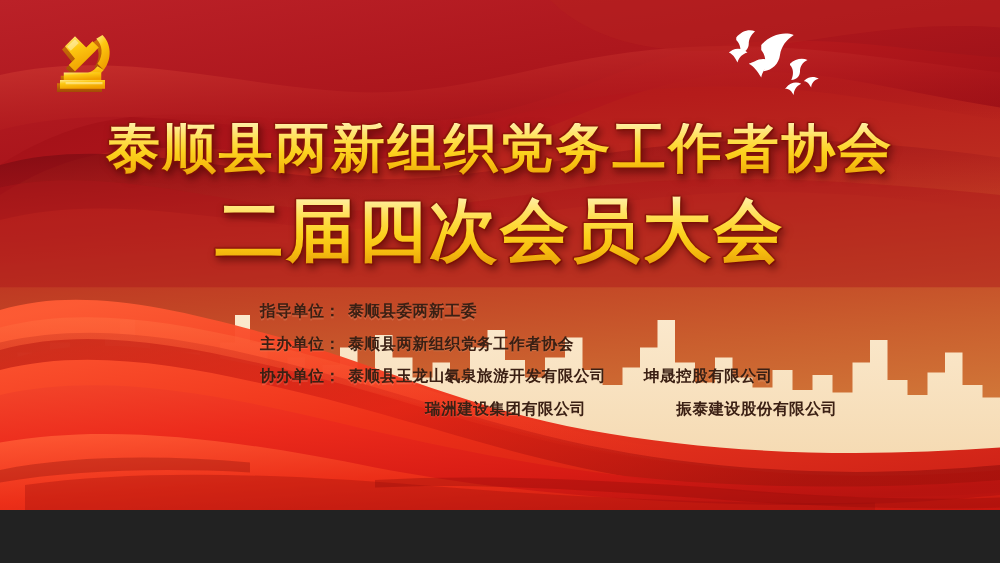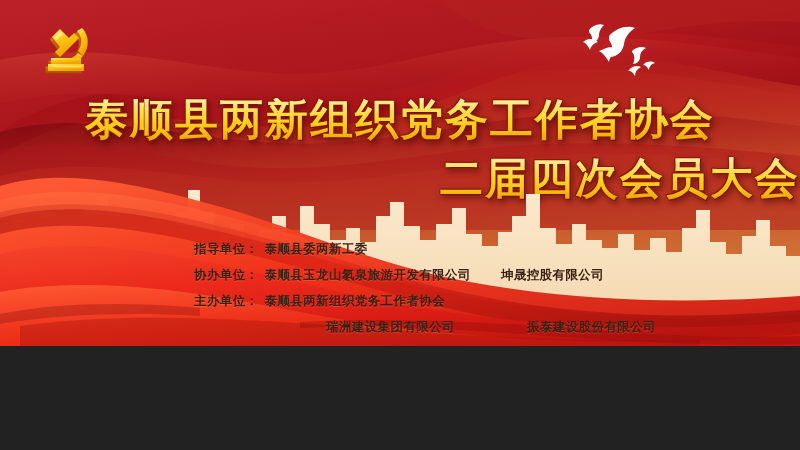--- a/index.html
+++ b/index.html
@@ -3,21 +3,21 @@
 <meta charset="utf-8">
 <style>
   html, body {
     margin: 0;
     padding: 0;
     background: #222;
   }
   #stage {
     position: relative;
     width: 800px;
-    height: 346px;
+    height: 408px;
     overflow: hidden;
     font-family: "DejaVu Sans", "Liberation Sans", sans-serif;
     background: linear-gradient(175deg,
         #a81318 0%,
         #b0161a 12%,
         #b51c1b 26%,
         #bb2a1f 40%,
         #c24425 54%,
         #ca5f2e 68%,
         #d07437 80%,
@@ -73,26 +73,26 @@
     line-height: 1.0;
     background: linear-gradient(180deg, #fff0a8 0%, #ffdf52 30%, #fcd21f 55%, #f7bf10 78%, #e8a209 100%);
     -webkit-background-clip: text;
     background-clip: text;
     color: transparent;
     -webkit-text-stroke: 0px;
     filter: drop-shadow(1.5px 1.5px 0px #7a1008) drop-shadow(-1px 0px 0px #8d1509) drop-shadow(0px -1px 0px #8d1509) drop-shadow(2px 3px 3px rgba(70,6,4,.55));
     font-family: "DejaVu Sans", "Liberation Sans", sans-serif;
   }
   .title-line1 { font-size: 43px; }
-  .title-line2 { font-size: 43px; margin-top: 16px; text-align: right; }
+  .title-line2 { font-size: 55px; margin-top: 16px; }
 
   
   .credits {
     position: absolute;
-    left: 194px;
+    left: 208px;
     top: 236px;
     width: 520px;
     color: #3b2014;
     font-size: 12.5px;
     font-weight: 700;
     line-height: 26px;
     letter-spacing: .4px;
     text-shadow: 0 1px 0 rgba(255,225,190,.16);
   }
   .credit-row { display: block; white-space: nowrap; }
@@ -255,23 +255,23 @@
       <path d="M300,206 C400,200 520,208 620,216 C690,221 750,222 800,220 L800,228
                C740,230 660,228 580,222 C470,214 380,208 300,212 Z" fill="#8e0c0a" opacity=".35"></path>
     </svg>
   </div>
 
   <div class="credits">
     <div class="credit-row">
       <span class="credit-label">指导单位：</span><span class="credit-val">泰顺县委两新工委</span>
     </div>
     <div class="credit-row">
+      <span class="credit-label">主办单位：</span><span class="credit-val">泰顺县两新组织党务工作者协会</span>
+    </div>
+    <div class="credit-row">
       <span class="credit-label">协办单位：</span><span class="credit-val">泰顺县玉龙山氡泉旅游开发有限公司</span><span class="credit-val2">坤晟控股有限公司</span>
-    </div>
-    <div class="credit-row">
-      <span class="credit-label">主办单位：</span><span class="credit-val">泰顺县两新组织党务工作者协会</span>
     </div>
     <div class="credit-row credit-row-indent">
       <span class="credit-val">瑞洲建设集团有限公司</span><span class="credit-val2">振泰建设股份有限公司</span>
     </div>
   </div>
 
 </div>
 
 </body></html>

